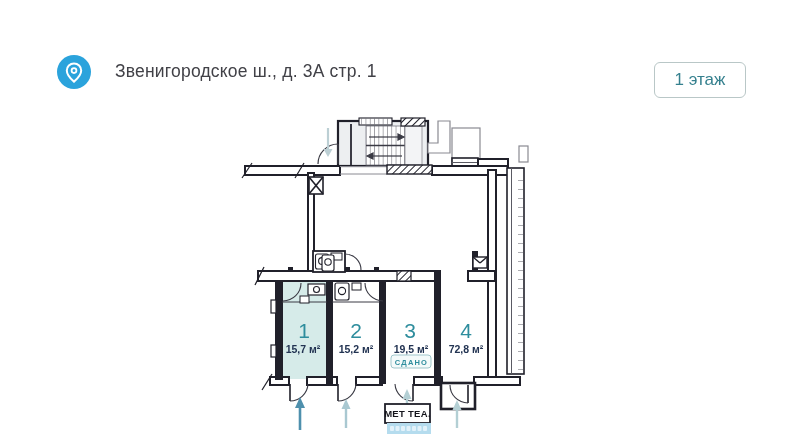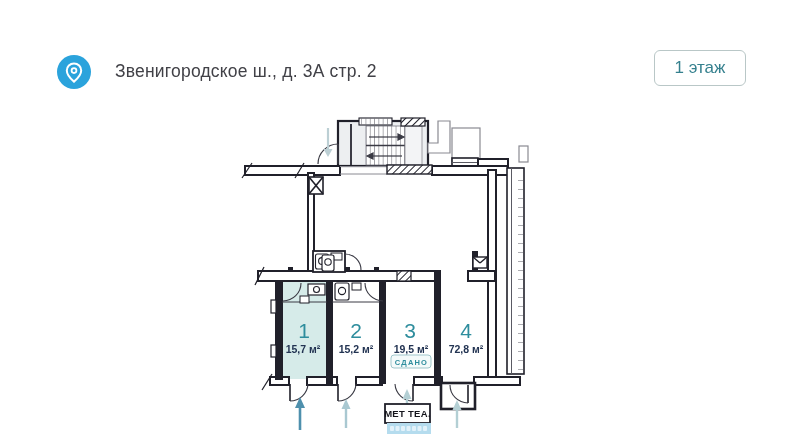--- a/index.html
+++ b/index.html
@@ -10,21 +10,21 @@
   .header{position:absolute;left:0;top:0;width:800px;height:100px;}
   .pin-badge{
     position:absolute;left:57px;top:55px;width:34px;height:34px;border-radius:50%;
     background:#2ba3dc;display:flex;align-items:center;justify-content:center;
   }
   .address{
     position:absolute;left:115px;top:61px;font-size:17.5px;color:#414147;
     letter-spacing:.2px;
   }
   .floor-badge{
-    position:absolute;left:654px;top:50px;width:92px;height:36px;
+    position:absolute;left:654px;top:62px;width:92px;height:36px;
     border:1px solid #b9c7c7;border-radius:6px;background:#ffffff;
     display:flex;align-items:center;justify-content:center;
     font-size:17px;color:#35808e;cursor:pointer;box-sizing:border-box;
   }
   .plan-svg{position:absolute;left:0;top:0;}
   text{font-family:"Liberation Sans", sans-serif;}
   .room-number{font-size:21px;fill:#2e8d9d;}
   .room-area{font-size:10.5px;font-weight:bold;fill:#223352;}
   .status-text{font-size:7.5px;font-weight:bold;fill:#2e8d9d;letter-spacing:1.2px;}
   .wm-text{font-size:9.5px;font-weight:bold;fill:#15151c;letter-spacing:.3px;}
@@ -32,21 +32,21 @@
 </head>
 <body>
 
 <div class="header">
   <div class="pin-badge">
     <svg width="34" height="34" viewBox="0 0 34 34">
       <path d="M17 8.5 c-4.1 0 -7.2 3.1 -7.2 7.1 c0 5.2 7.2 11 7.2 11 c0 0 7.2 -5.8 7.2 -11 c0 -4 -3.1 -7.1 -7.2 -7.1 z" fill="none" stroke="#ffffff" stroke-width="2"></path>
       <circle cx="17" cy="15.6" r="2.4" fill="none" stroke="#ffffff" stroke-width="1.8"></circle>
     </svg>
   </div>
-  <div class="address">Звенигородское ш., д. 3А стр. 2</div>
+  <div class="address">Звенигородское ш., д. 3А стр. 1</div>
   <div class="floor-badge">1 этаж</div>
 </div>
 
 <svg class="plan-svg" width="800" height="444" viewBox="0 0 800 444">
   <defs>
     <pattern id="hatch" width="5" height="5" patternUnits="userSpaceOnUse" patternTransform="rotate(45)">
       <rect width="5" height="5" fill="#ffffff"></rect>
       <line x1="0" y1="0" x2="0" y2="5" stroke="#20202a" stroke-width="2"></line>
     </pattern>
     <pattern id="vticks" width="4.3" height="8" patternUnits="userSpaceOnUse">

